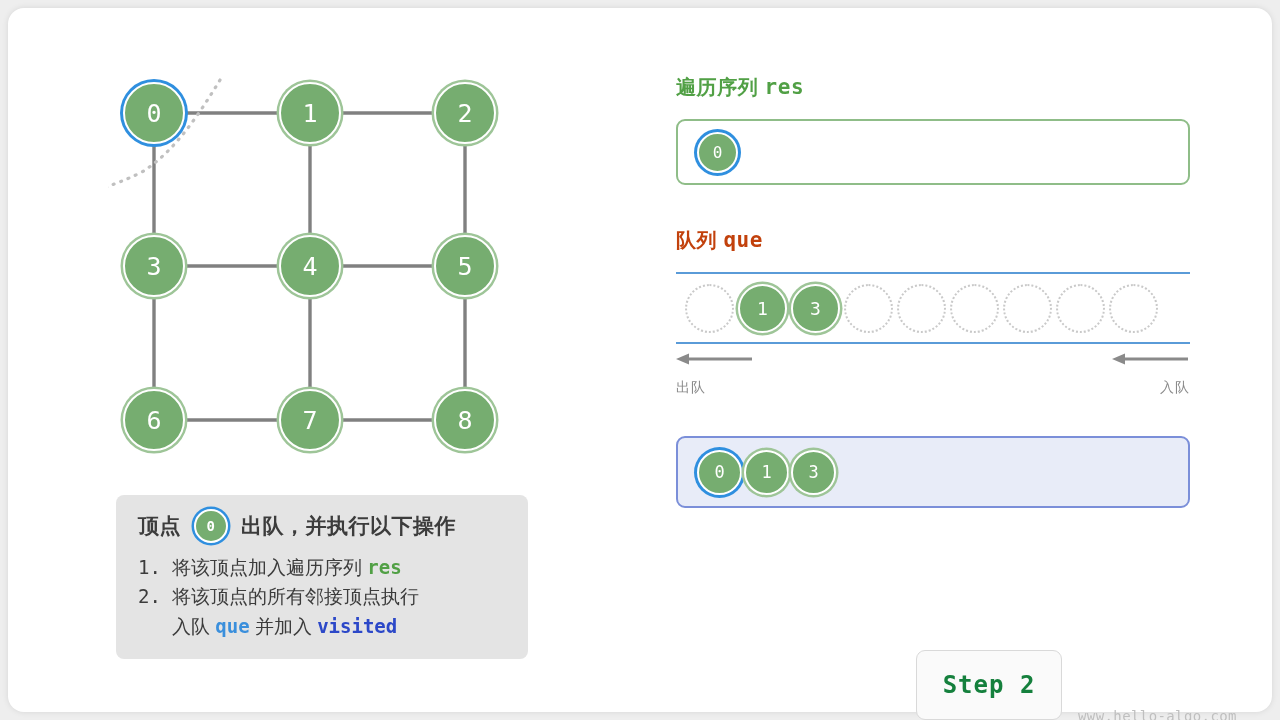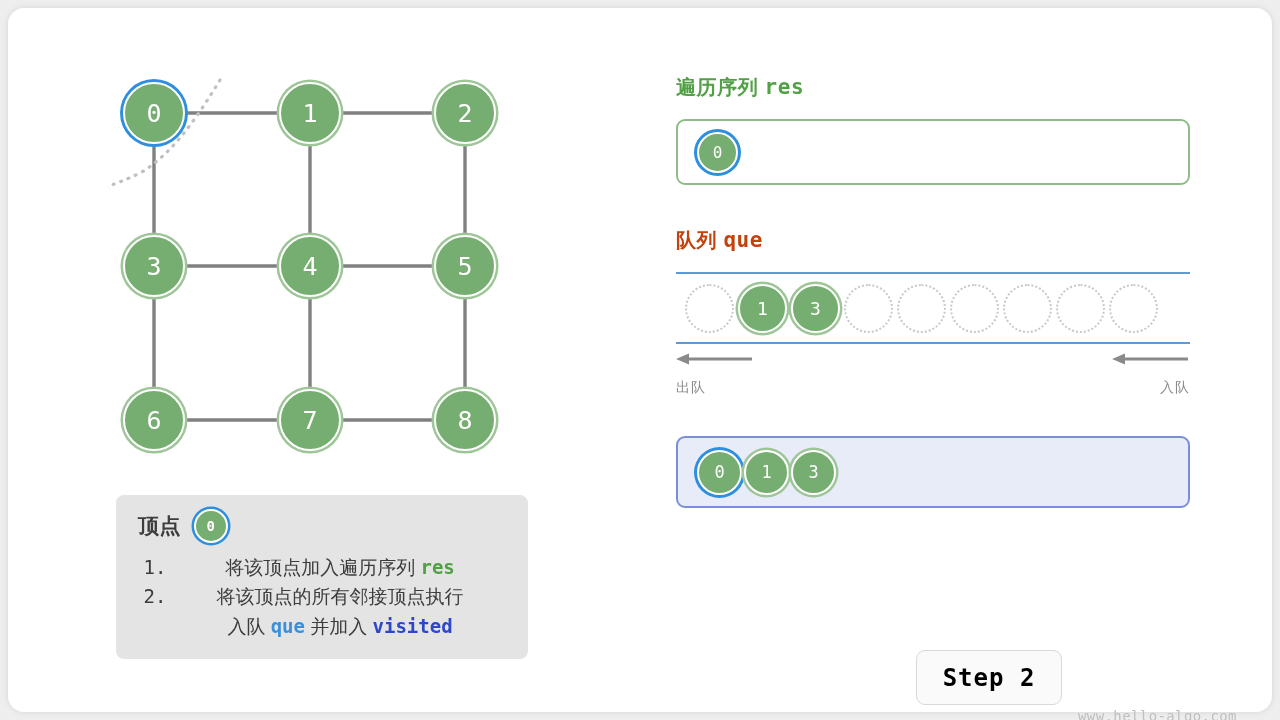--- a/index.html
+++ b/index.html
@@ -39,21 +39,20 @@
   }
 
   
   #caption {
     position: absolute;
     left: 108px; top: 487px;
     width: 412px;
     background: #e4e4e4;
     border-radius: 8px;
     padding: 14px 20px 18px 22px;
-    text-align: center;
   }
   #caption .c-head {
     display: flex; align-items: center;
     font-size: 21px; font-weight: bold; color: #3c3c3c;
     letter-spacing: 0.5px;
     margin-bottom: 10px;
   }
   .chip {
     width: 34px; height: 34px;
     border-radius: 50%;
@@ -173,28 +172,28 @@
     font-size: 17px;
     display: flex; align-items: center; justify-content: center;
     flex: none;
   }
   .vis-node.hl { box-shadow: 0 0 0 3px #2f8fdf; }
 
   
   #step-badge {
     position: absolute;
     left: 908px; top: 642px;
-    width: 146px; height: 55px;
+    width: 146px; height: 70px;
     border: 1.5px solid #d9d9d9;
     border-radius: 9px;
     background: #fafafa;
     display: flex; align-items: center; justify-content: center;
     font-family: "DejaVu Sans Mono", monospace;
     font-size: 24px; font-weight: bold;
-    color: #000000;
+    color: #15803d;
     letter-spacing: 1px;
   }
   #watermark {
     position: absolute;
     left: 1070px; top: 672px;
     font-family: "DejaVu Sans Mono", monospace;
     font-size: 14px;
     color: #bfbfbf;
     letter-spacing: 0.4px;
     margin-top: 28px;
@@ -251,20 +250,21 @@
         <div class="node" style="left: 326px; top: 321px;">
           <span>8</span>
         </div>
       </div>
   </div>
 
   <div id="caption">
     <div class="c-head">
       <span>顶点</span>
       <span class="chip">0</span>
+      <span>出队，并执行以下操作</span>
     </div>
     <div id="caption-items">
         <div class="c-line">
           <span class="c-num">1.</span>
           <span class="c-txt"><span class="">将该顶点加入遍历序列 </span><span class="mono g">res</span></span>
         </div>
         <div class="c-line">
           <span class="c-num">2.</span>
           <span class="c-txt"><span class="">将该顶点的所有邻接顶点执行</span></span>
         </div>

